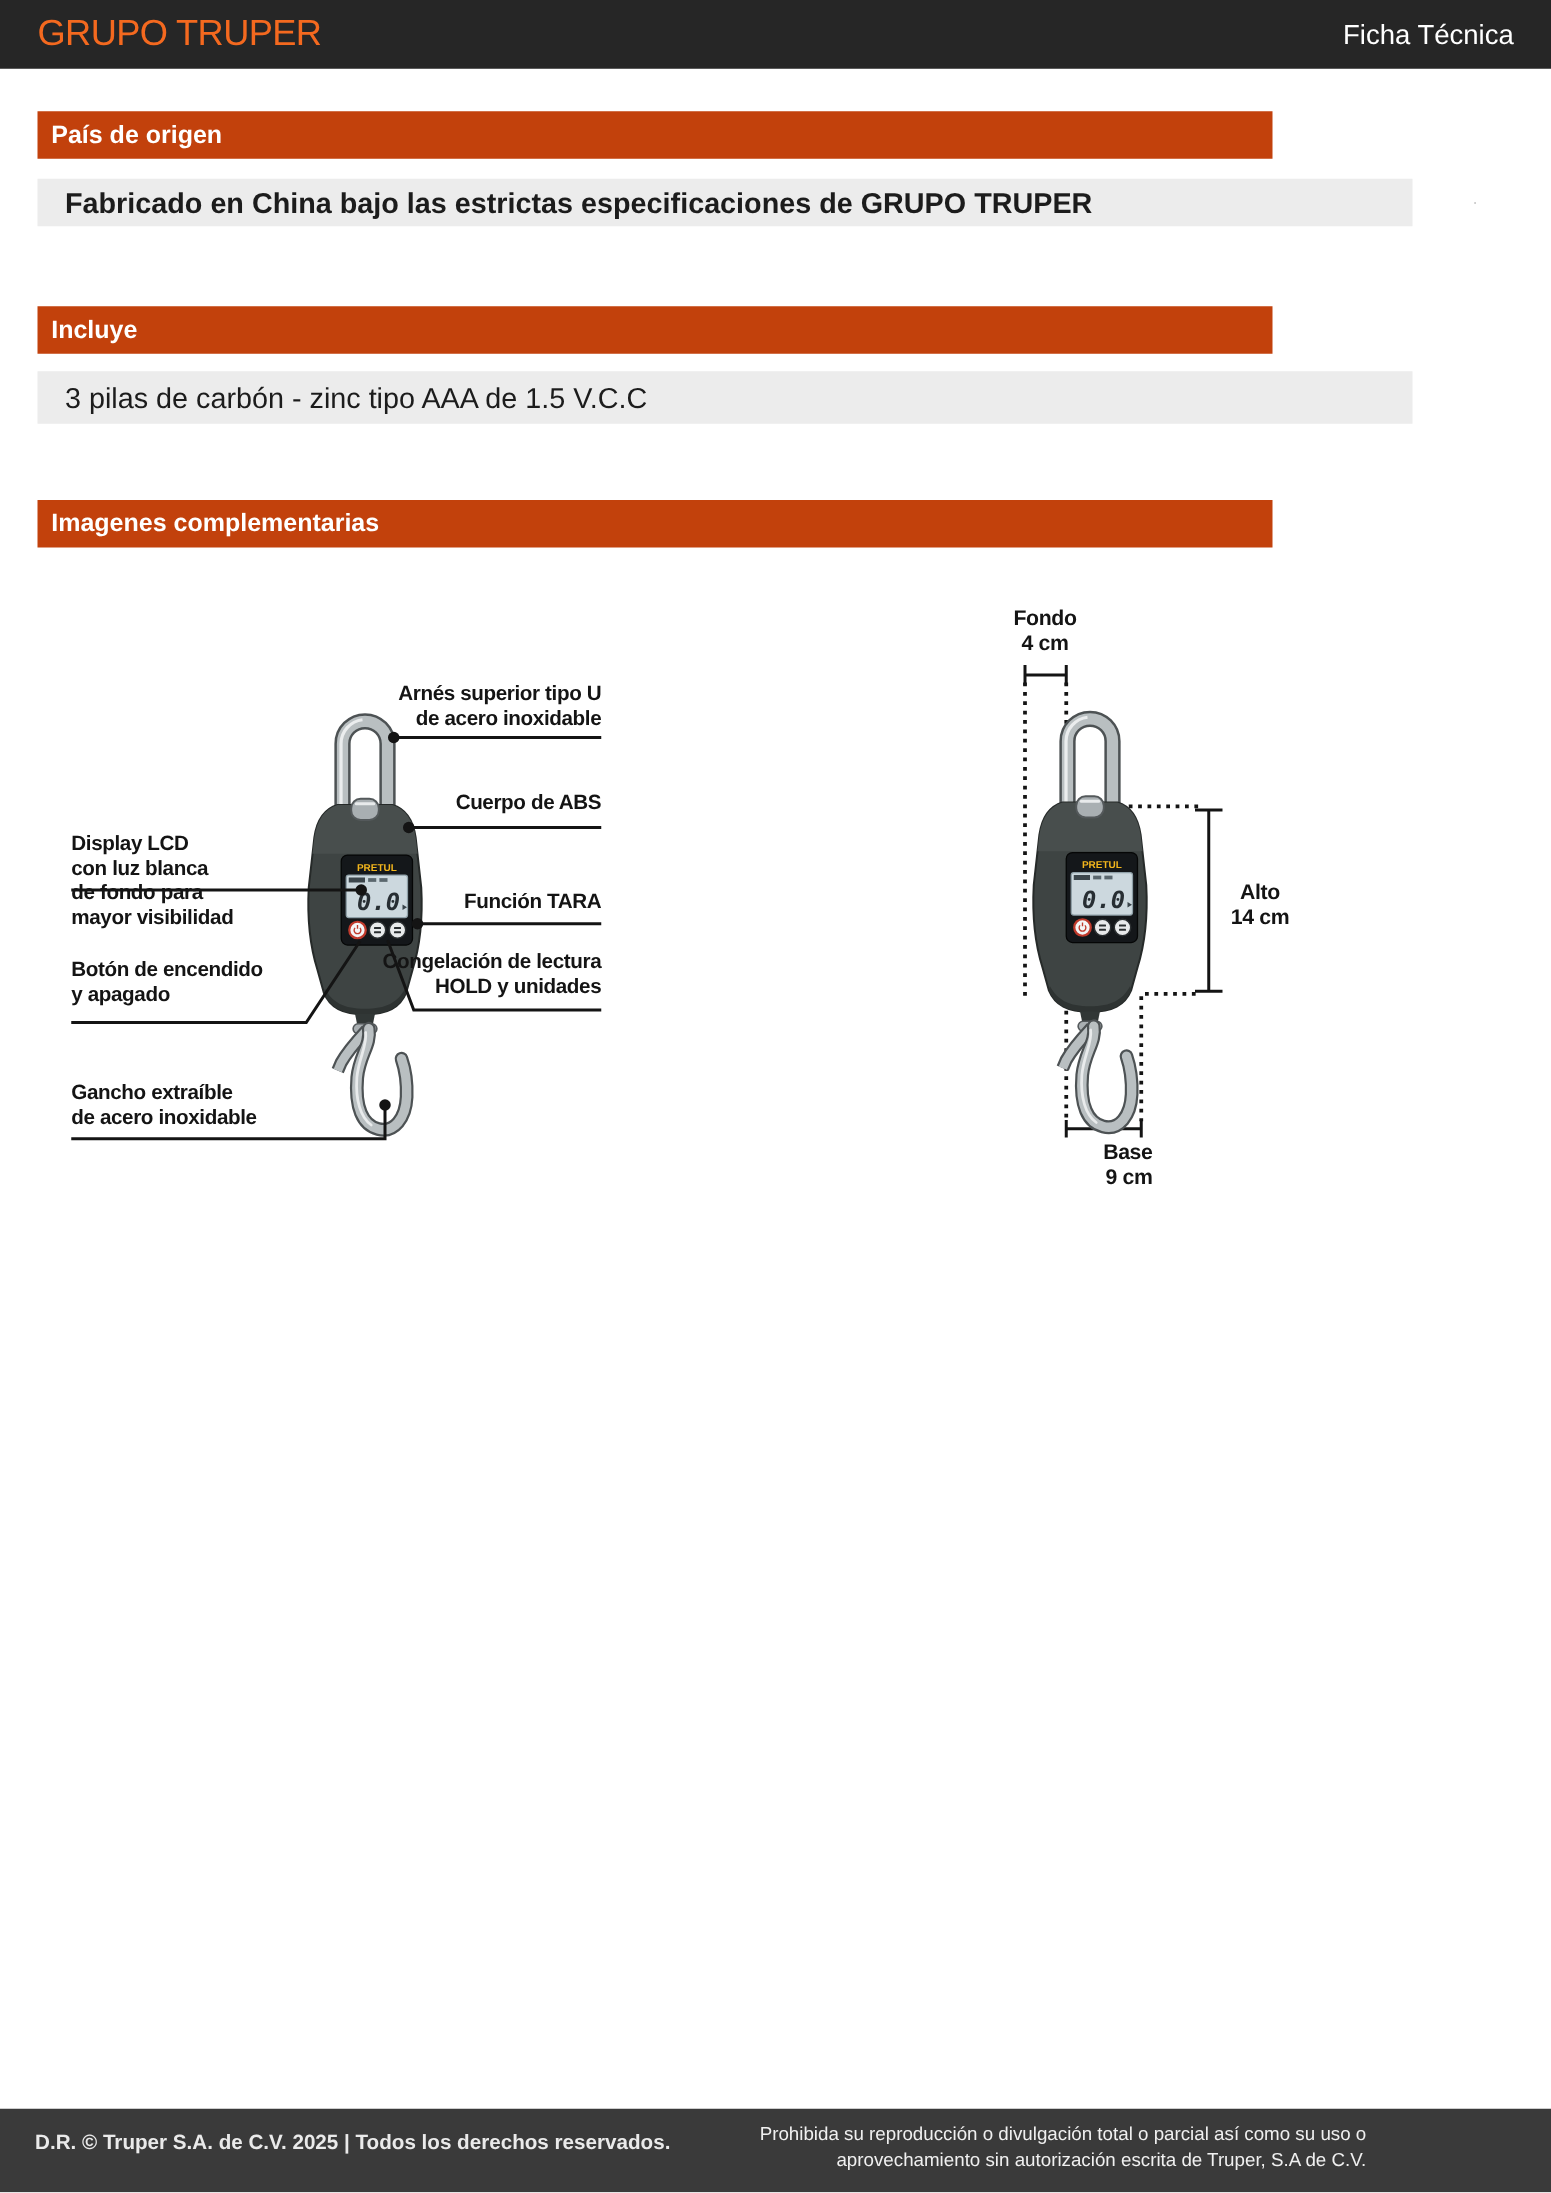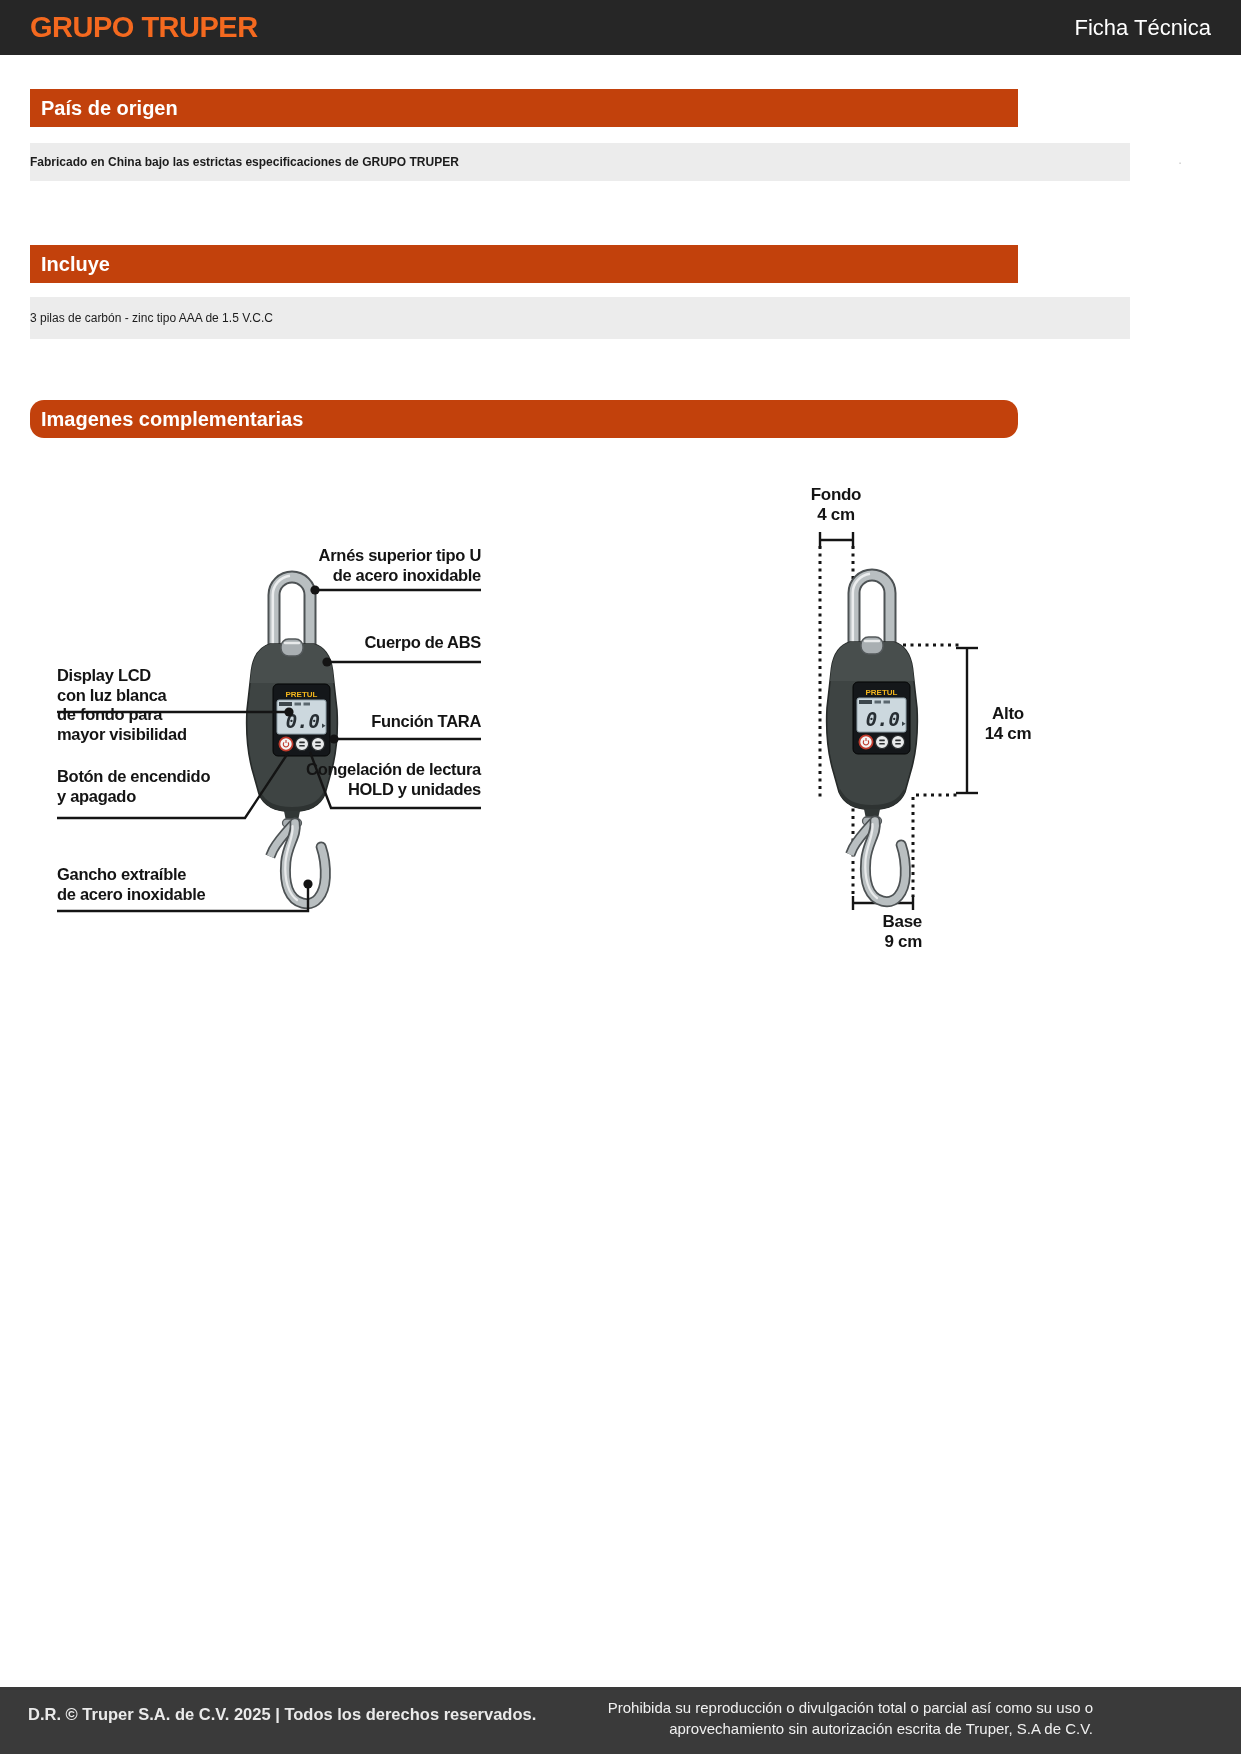--- a/index.html
+++ b/index.html
@@ -2,32 +2,32 @@
 <html><head>
 <meta charset="utf-8">
 <style>
   html,body{margin:0;padding:0;background:#fff;}
   .page{position:relative;width:1241px;height:1754px;background:#ffffff;overflow:hidden;
         font-family:"Liberation Sans", sans-serif;}
   
   .topbar{position:absolute;top:0;left:0;width:1241px;height:55px;background:#262626;
           display:flex;align-items:center;justify-content:space-between;
           padding:0 30px;box-sizing:border-box;}
-  .logo{font-size:29px;font-weight:700;color:#F4691F;letter-spacing:-0.5px;}
+  .logo{font-size:29px;font-weight:400;color:#F4691F;letter-spacing:-0.5px;}
   .doc-title{font-size:22px;color:#ffffff;margin-left:13px;}
   .footbar{position:absolute;top:1687px;left:0;width:1241px;height:67px;background:#3A3A3A;}
   .foot-left{position:absolute;left:28px;top:1705px;font-size:16.5px;color:#eaeaea;font-weight:bold;}
   .foot-right{position:absolute;right:148px;top:1697px;text-align:right;
               font-size:15px;line-height:21px;color:#f0f0f0;}
   
   .secbar{position:absolute;left:30px;width:988px;height:38px;background:#c2410c;
           color:#ffffff;font-weight:bold;font-size:20px;display:flex;align-items:center;
           padding-left:11px;box-sizing:border-box;}
   .gray-row{position:absolute;left:30px;width:1100px;background:#ECECEC;color:#1c1c1c;
-            font-size:12px;display:flex;align-items:center;box-sizing:border-box;}
+            font-size:23px;display:flex;align-items:center;padding-left:22px;box-sizing:border-box;}
   .bold{font-weight:bold;}
   .faint-dot{position:absolute;left:1178px;top:150px;font-size:15px;color:#cfcfcf;}
   
   .callout{position:absolute;font-weight:bold;font-size:16.5px;line-height:19.5px;
            letter-spacing:-0.3px;color:#141414;}
   .ra{text-align:right;width:200px;}
   .dimlabel{position:absolute;font-weight:bold;font-size:17px;line-height:19.5px;
             letter-spacing:-0.3px;color:#141414;text-align:center;}
   svg.overlay{position:absolute;left:0;top:0;overflow:visible;pointer-events:none;}
   svg.scale-svg{position:absolute;overflow:visible;}
@@ -50,21 +50,21 @@
   </div>
   <span class="faint-dot">.</span>
 
   <div class="secbar" style="top:245px;">
     <span>Incluye</span>
   </div>
   <div class="gray-row" style="top:297px;height:42px;">
     <span>3 pilas de carbón - zinc tipo AAA de 1.5 V.C.C</span>
   </div>
 
-  <div class="secbar" style="top:400px;border-radius:14px;">
+  <div class="secbar" style="top:400px;">
     <span>Imagenes complementarias</span>
   </div>
 
   <svg class="overlay" width="1241" height="1754" viewBox="0 0 1241 1754">
     <g stroke="#141414" fill="none">
 
       <g stroke-width="2.4">
         <line x1="820" y1="540" x2="853" y2="540"></line>
         <line x1="820" y1="532" x2="820" y2="548"></line>
         <line x1="853" y1="532" x2="853" y2="548"></line>

